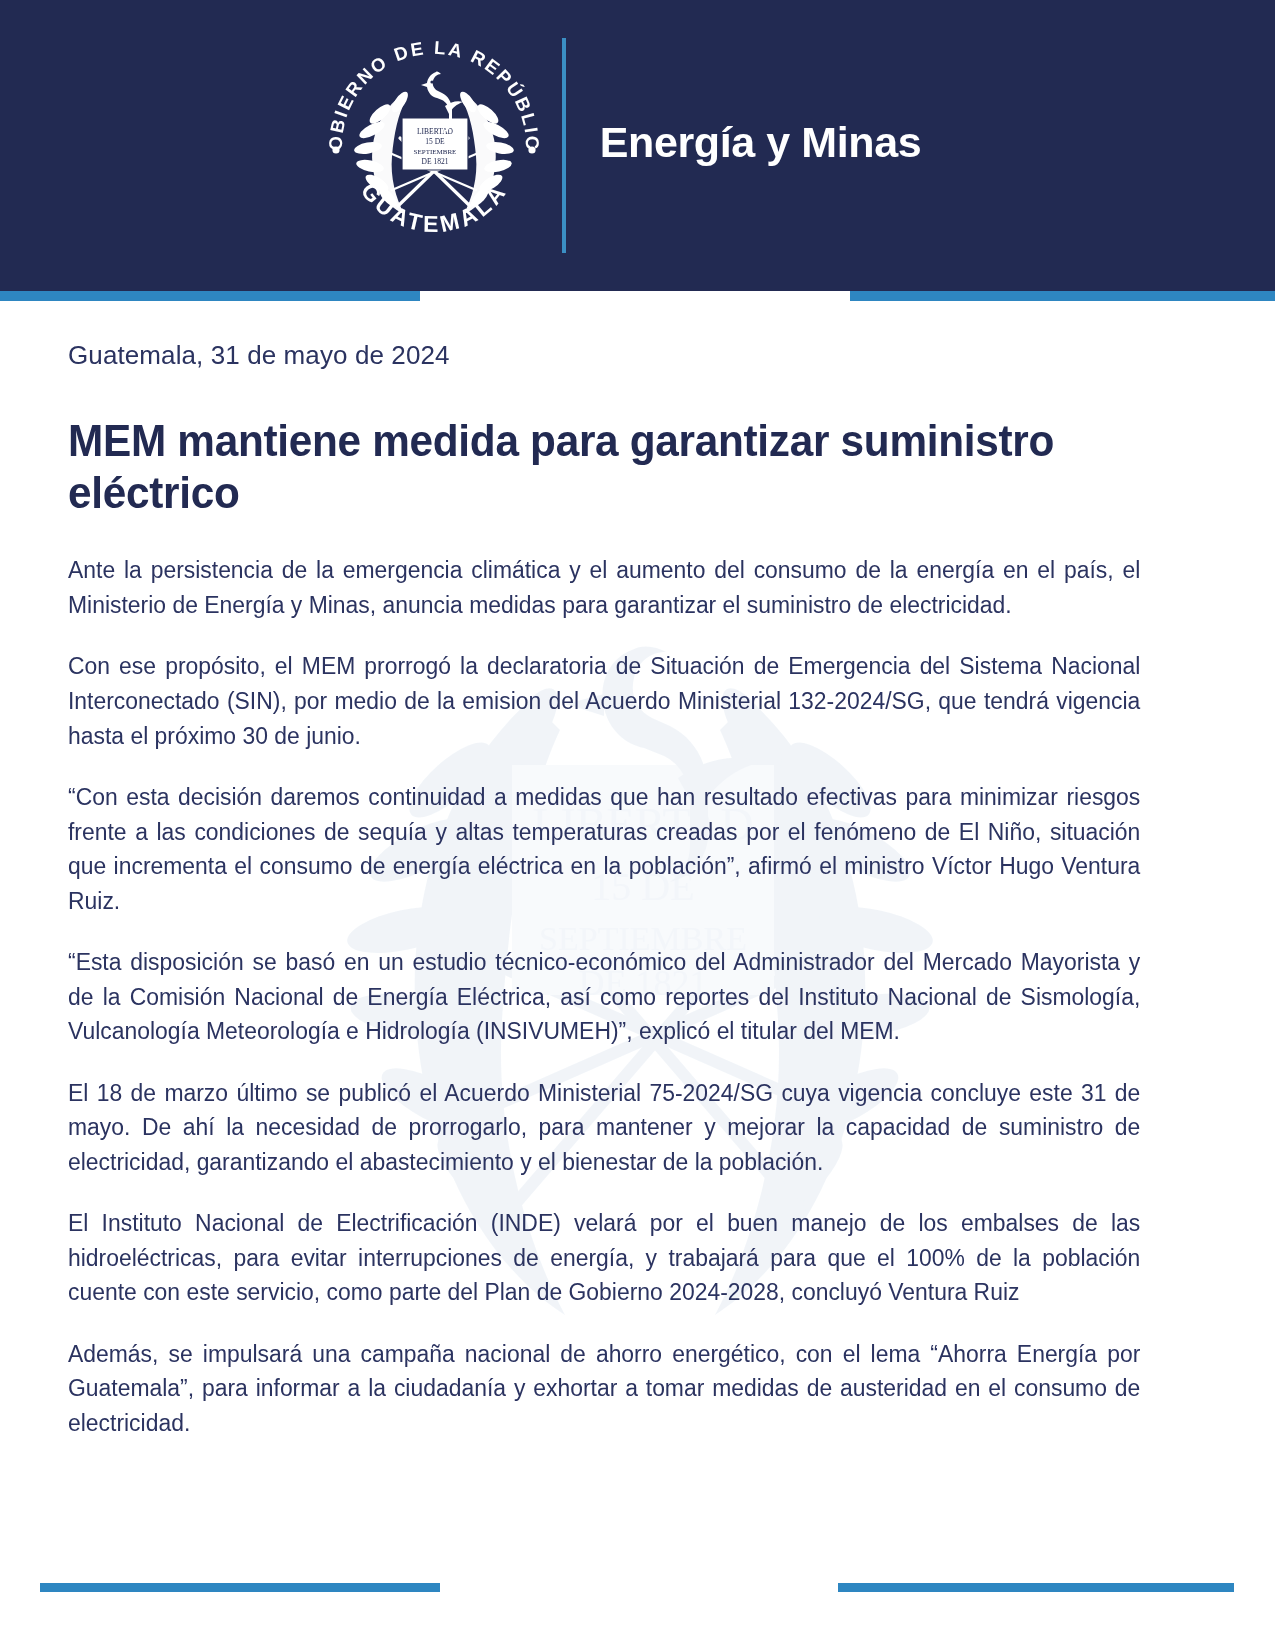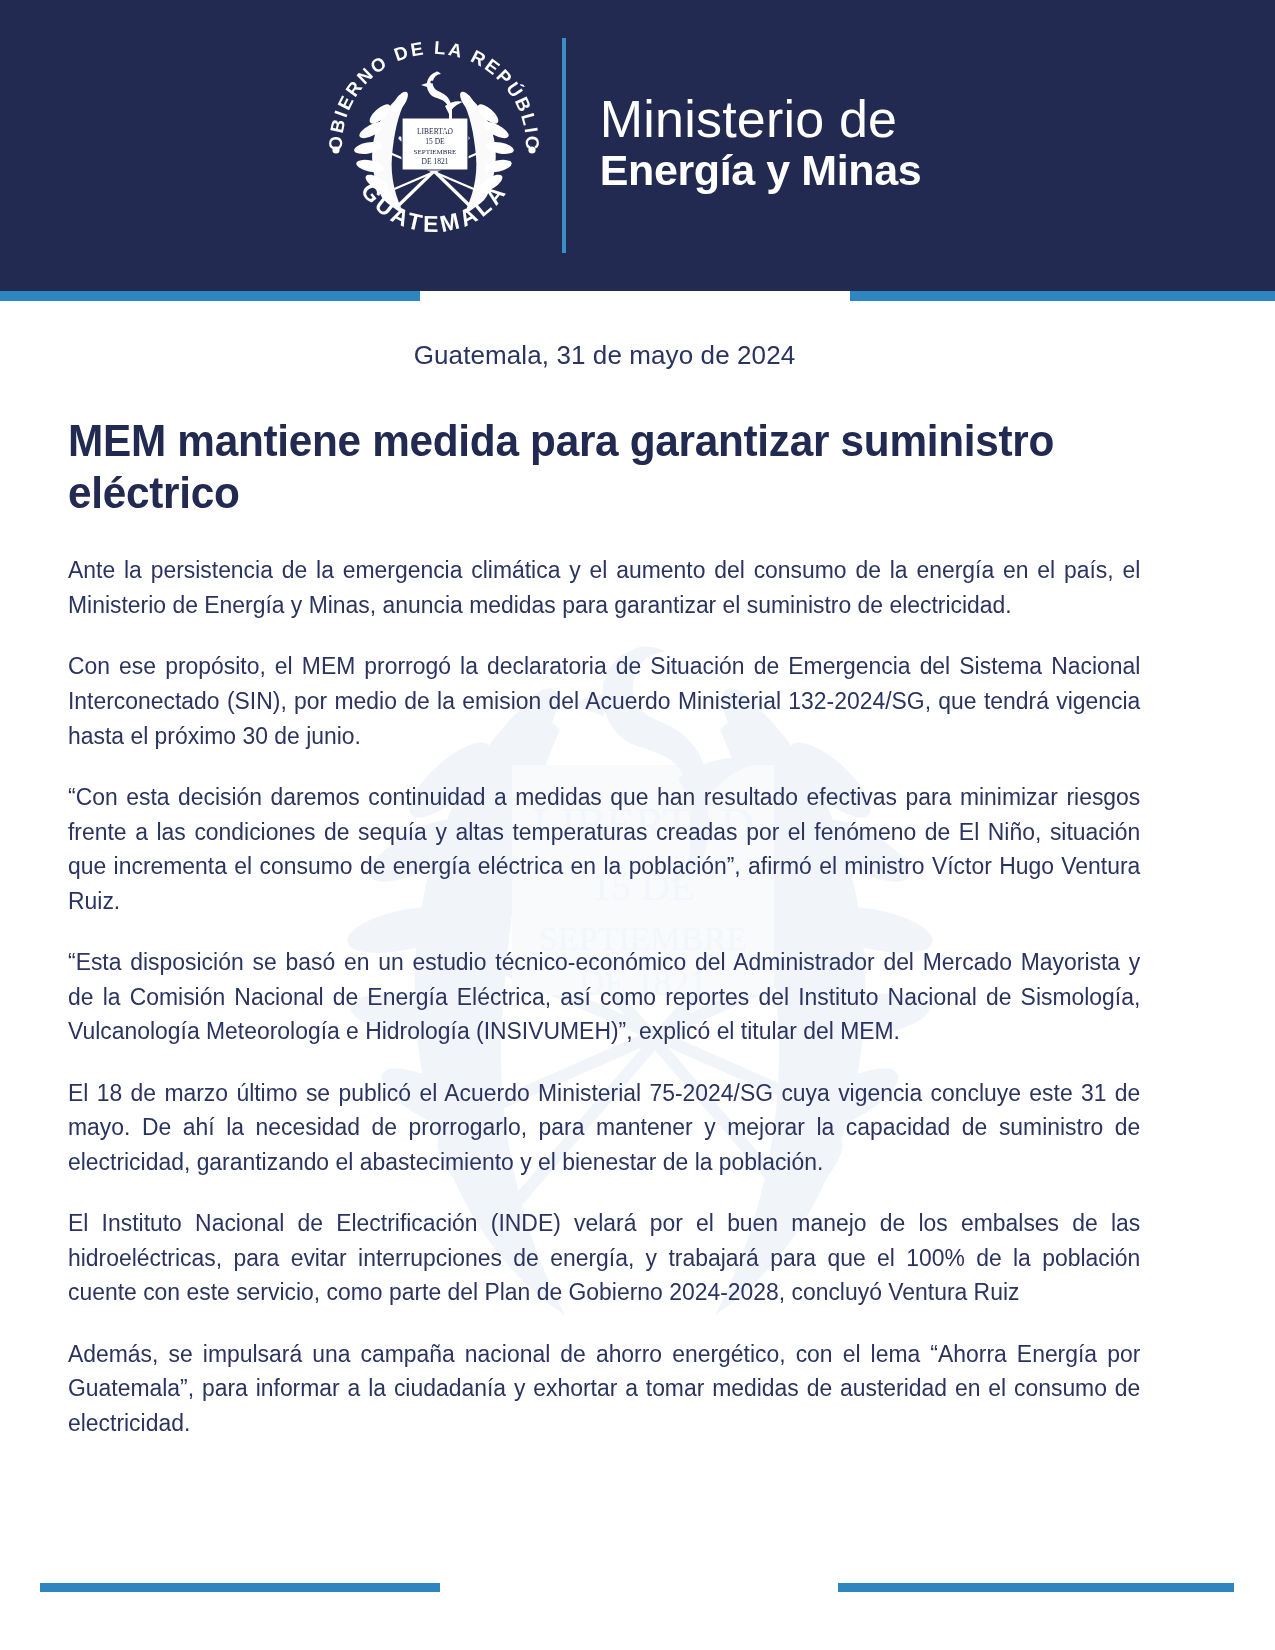--- a/index.html
+++ b/index.html
@@ -106,21 +106,20 @@
     width: 1073px;
     z-index: 2;
   }
   .dateline {
     font-size: 26px;
     font-weight: 400;
     color: #2b3360;
     letter-spacing: 0.1px;
     margin: 0 0 44px 0;
     font-family: "Liberation Sans", sans-serif;
-    text-align: center;
   }
   .headline {
     font-size: 45px;
     font-weight: bold;
     line-height: 1.16;
     color: #222a52;
     margin: 0 0 34px 0;
     letter-spacing: -0.3px;
     font-family: "Liberation Sans", sans-serif;
     transform: scaleX(0.94);
@@ -218,21 +217,20 @@
           <circle cx="114" cy="52" r="1.6" fill="#222a52"></circle>
           <path d="M109 53 L103 55 L109 57 Z"></path>
           <path d="M127 76 C133 72 139 70 145 72 C139 74 134 78 131 84 Z"></path>
         </g>
       </svg>
     </div>
 
     <div class="divider"></div>
 
     <div class="wordmark">
-      <span class="line1">Ministerio de</span>
       <span class="line2">Energía y Minas</span>
     </div>
 
   </div>
 </div>
 
 <div class="accent-bar accent-left"></div>
 <div class="accent-bar accent-right"></div>
 
 <div class="watermark">

